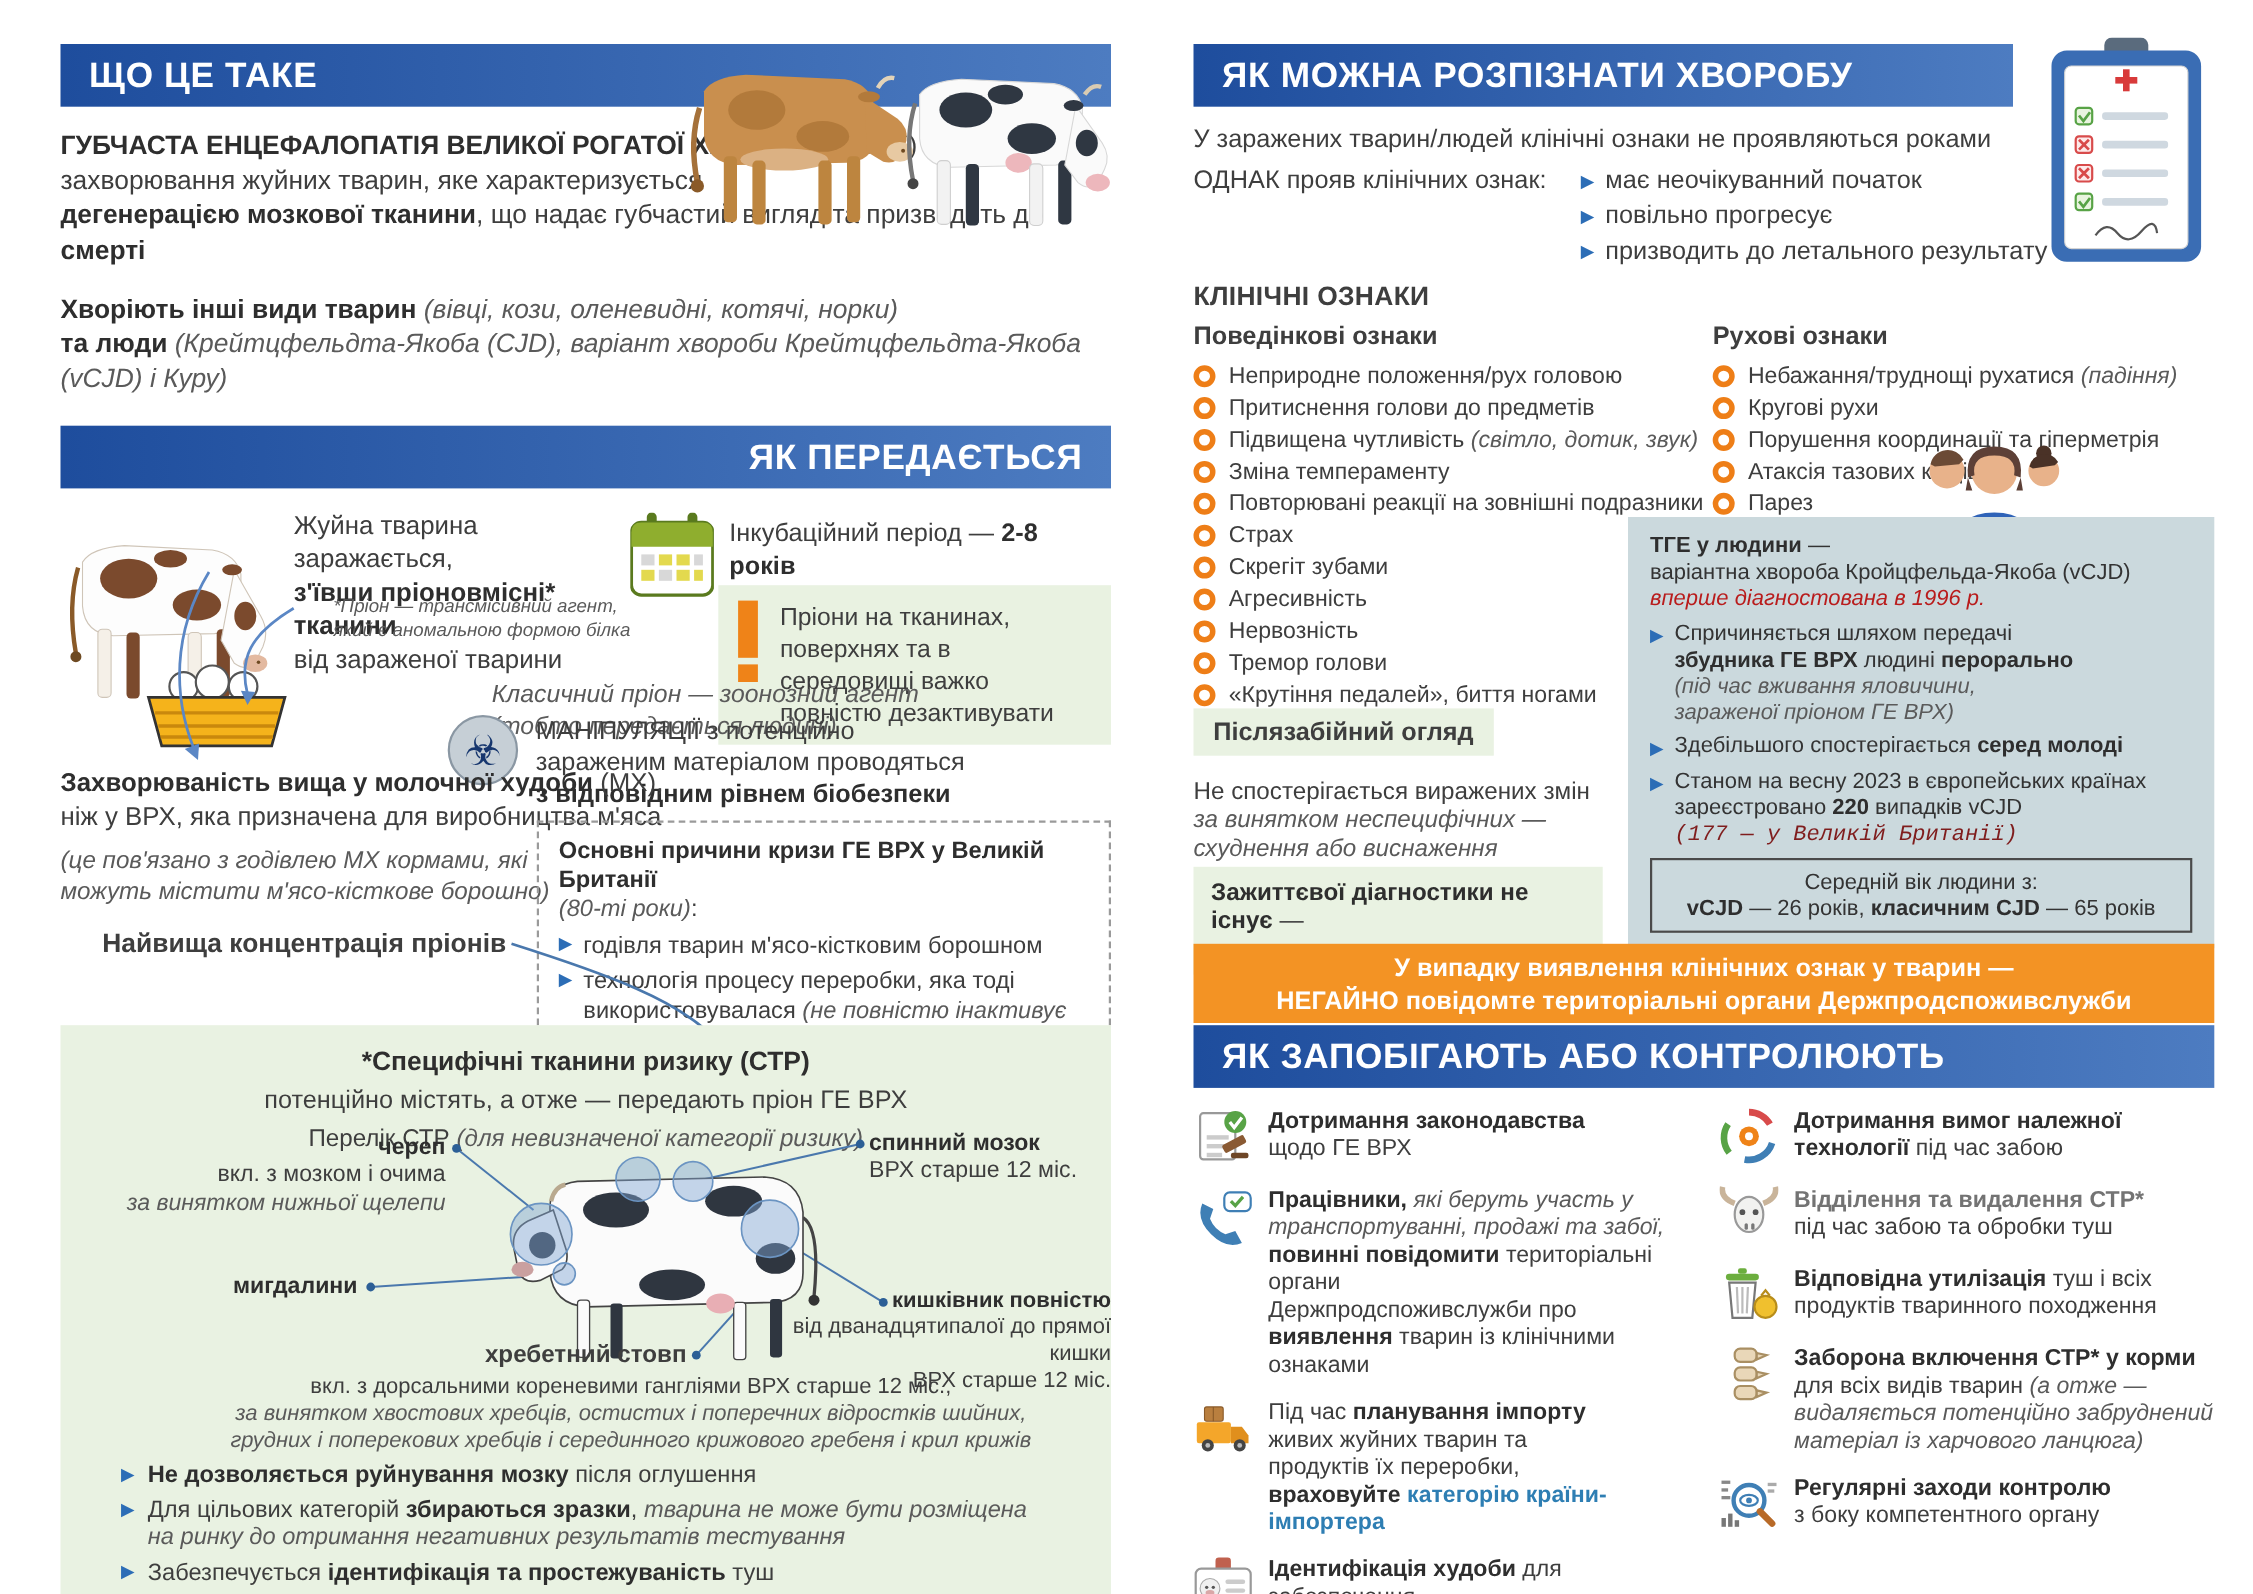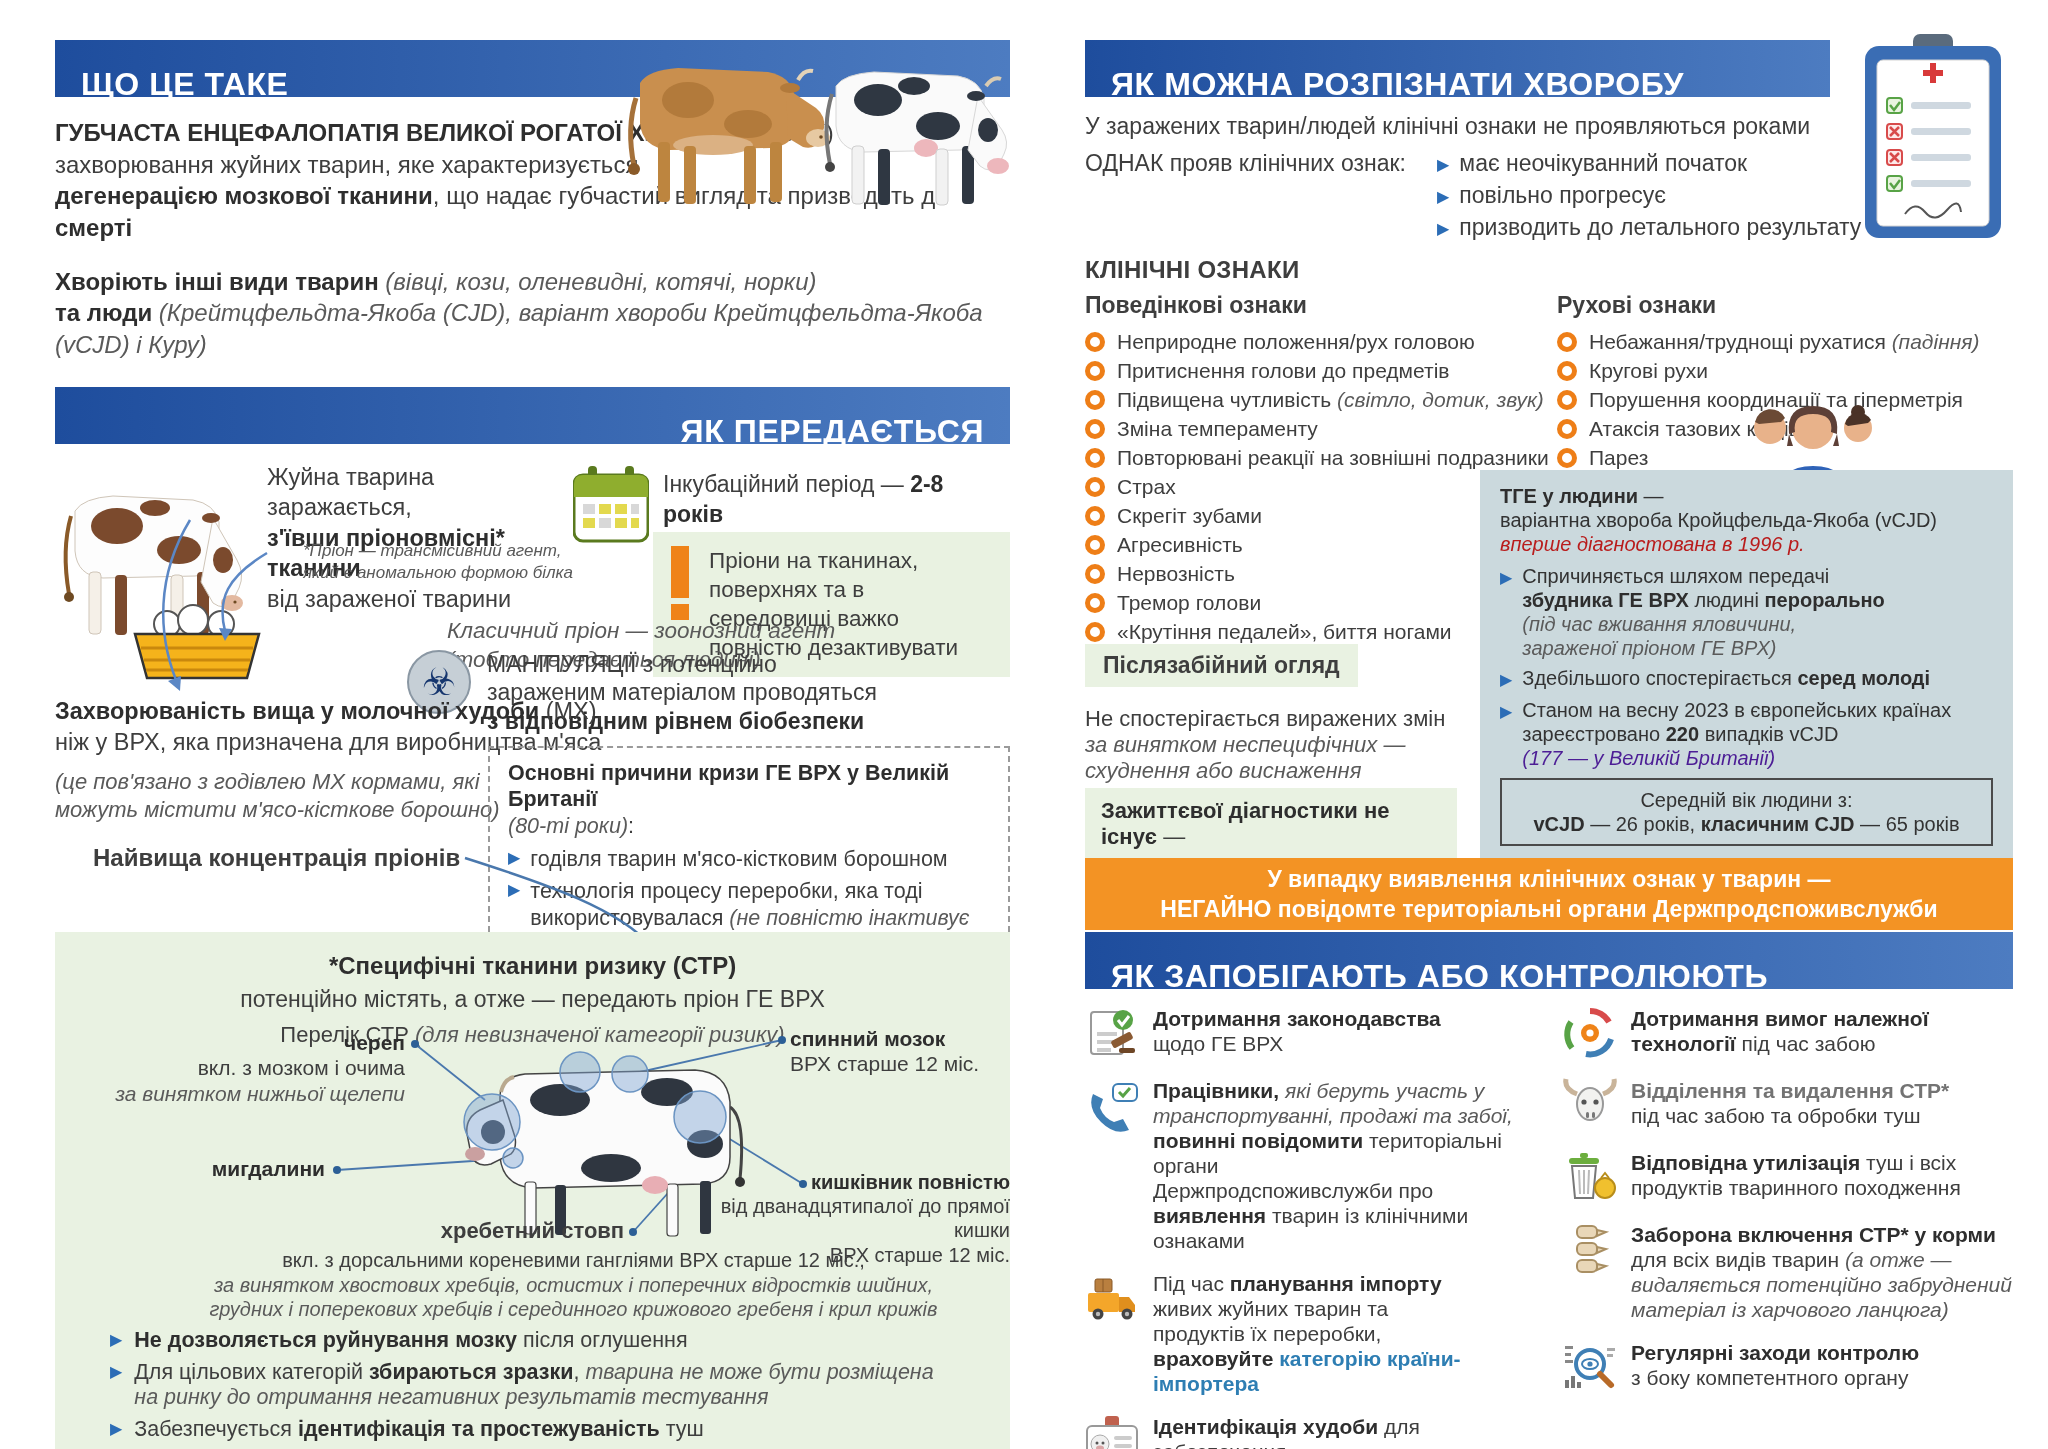--- a/index.html
+++ b/index.html
@@ -1,21 +1,21 @@
 <!DOCTYPE html>
 <html><head>
 <meta charset="utf-8">
 <style>
   html,body{margin:0;padding:0;background:#fff;}
   body{font-family:"Liberation Sans",sans-serif;color:#3e3e3e;}
   .page{position:relative;width:2048px;height:1449px;background:#fff;overflow:hidden;}
   .col{position:absolute;top:40px;}
   .col-left{left:55px;width:955px;}
   .col-right{left:1085px;width:928px;}
-  .bar{background:linear-gradient(90deg,#1e4d9d,#4d7cc1);color:#fff;font-weight:700;font-size:32px;line-height:57px;height:57px;padding:16px 26px;letter-spacing:.6px;box-sizing:border-box;}
+  .bar{background:linear-gradient(90deg,#1e4d9d,#4d7cc1);color:#fff;font-weight:700;font-size:32px;line-height:57px;height:57px;padding:0 26px;letter-spacing:.6px;box-sizing:border-box;}
   .pre{white-space:pre-line;}
   p{margin:0;}
   
   .what-p1{margin-top:20px;font-size:24px;line-height:1.32;width:930px;}
   .what-p2{margin-top:22px;font-size:24px;line-height:1.32;}
   .top-cows{position:absolute;right:-8px;top:-12px;z-index:3;}
   .bar2{margin-top:26px;text-align:right;}
   .trans{position:relative;height:478px;margin-top:10px;}
   .abs{position:absolute;}
   .infect{left:212px;top:8px;width:305px;font-size:23.5px;line-height:1.3;}
@@ -531,21 +531,21 @@
 
           <li>
             <span class="tri">▶</span>
             <span class="pre"><span>Здебільшого спостерігається </span><span style="font-weight: 700; color: rgb(46, 46, 46);">серед молоді</span></span>
           </li>
 
           <li>
             <span class="tri">▶</span>
             <span class="pre"><span>Станом на весну 2023 в європейських країнах
 зареєстровано </span><span style="font-weight: 700; color: rgb(46, 46, 46);">220</span><span> випадків vCJD
-</span><span style="font-style: italic; color: #4c1d95;">(177 — у Великій Британії)</span></span>
+</span><span style="font-style: italic; color: #7f1d1d; font-family: Liberation Mono, monospace;">(177 — у Великій Британії)</span></span>
           </li>
         </ul>
       <div class="agebox pre"><span>Середній вік людини з:
 </span><span style="font-weight: 700; color: rgb(46, 46, 46);">vCJD</span><span> — 26 років, </span><span style="font-weight: 700; color: rgb(46, 46, 46);">класичним CJD</span><span> — 65 років</span></div>
     </div>
 
     <div class="banner">
       <div>У випадку виявлення клінічних ознак у тварин —</div>
       <div>НЕГАЙНО повідомте територіальні органи Держпродспоживслужби</div>
     </div>

